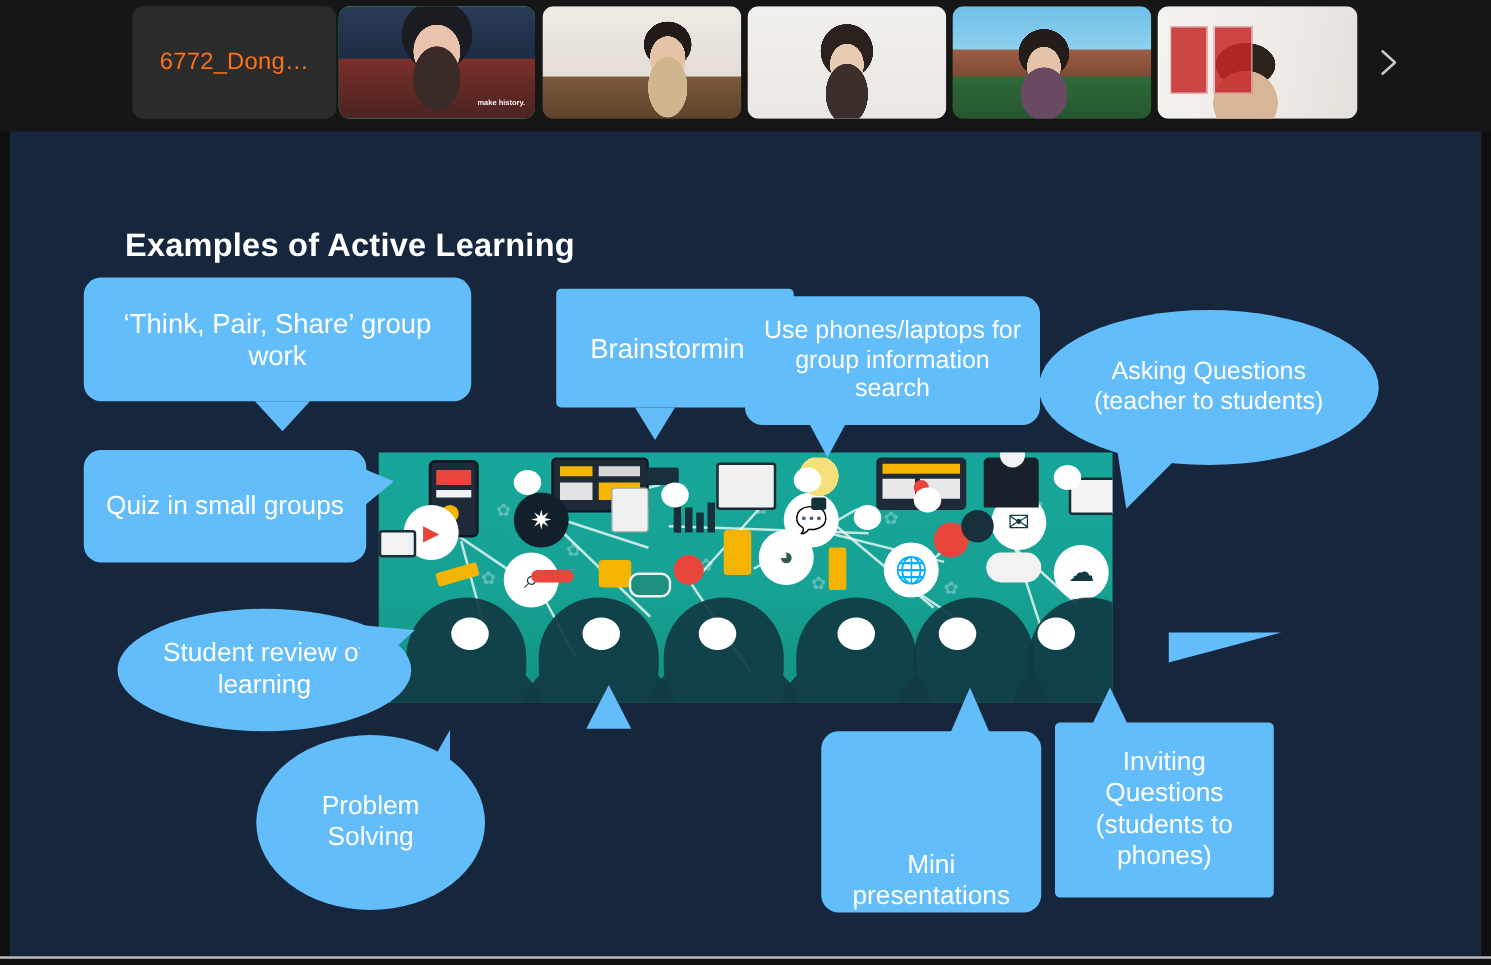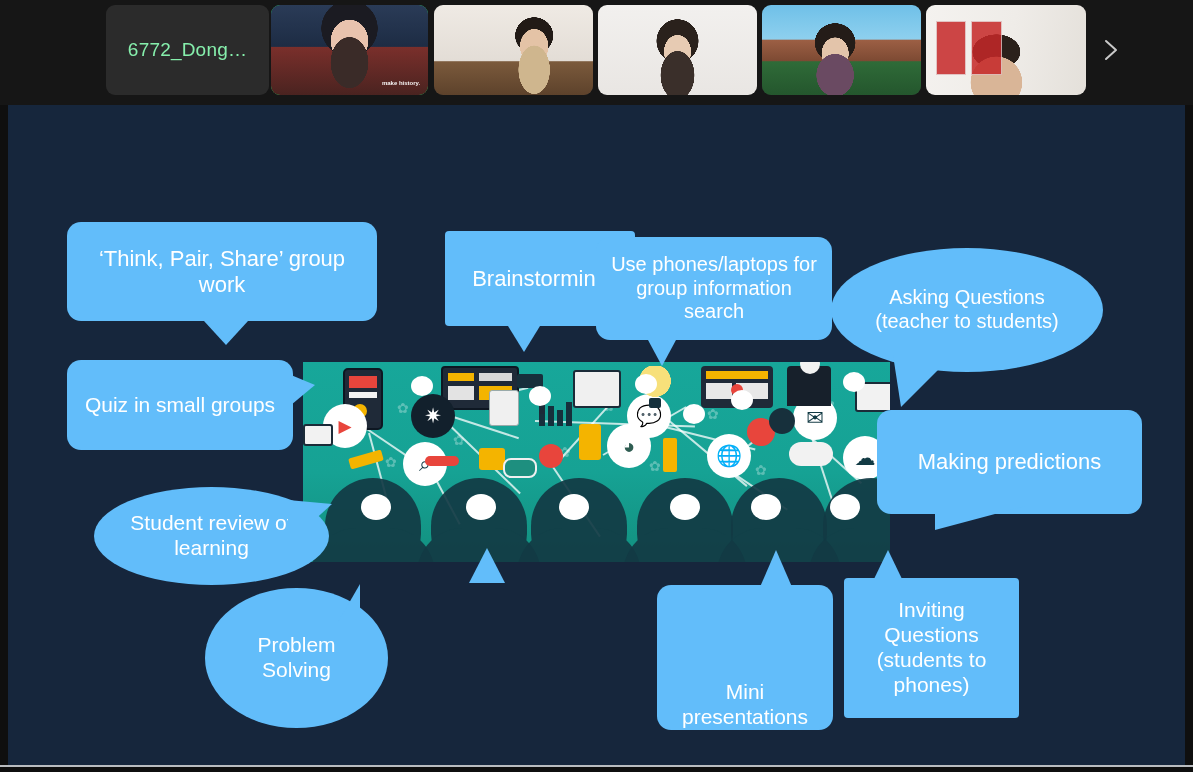--- a/index.html
+++ b/index.html
@@ -9,21 +9,21 @@
   #filmstrip{
     position:absolute;left:0;top:0;width:1193px;height:105px;
     background:#161616;
   }
   .tile{
     position:absolute;top:5px;height:90px;border-radius:9px;overflow:hidden;
     background:#2b2b2b;
   }
   .tile.name-tile{display:flex;align-items:center;justify-content:center;}
   .tile-name{
-    color:#86efac;font-size:19px;letter-spacing:.2px;
+    color:#f97316;font-size:19px;letter-spacing:.2px;
     font-family:"Liberation Sans",sans-serif;white-space:nowrap;
   }
   .tile.active{outline:3px solid #1ed760;outline-offset:-3px;border-radius:9px;}
   .vid{position:absolute;inset:0;overflow:hidden;}
 
   
   .v-a{background:
       radial-gradient(ellipse 34px 46px at 50% 64%,#3a2b28 0%,#3a2b28 55%,transparent 56%),
       radial-gradient(ellipse 30px 34px at 50% 40%,#e9c3ae 0%,#e9c3ae 62%,transparent 63%),
       radial-gradient(ellipse 40px 40px at 50% 26%,#1b1b22 0%,#1b1b22 70%,transparent 71%),
@@ -127,20 +127,21 @@
 
   <div class="next-chev">
     <svg width="22" height="24" viewBox="0 0 22 24" aria-hidden="true">
       <path d="M6 3 L16 12 L6 21" fill="none" stroke="#c9c9c9" stroke-width="2" stroke-linecap="round" stroke-linejoin="round"></path>
     </svg>
   </div>
 </div>
 
 <div id="stage">
 
+  <div id="slide-title">Examples of Active Learning</div>
 
   <div id="infographic">
 
     <div class="link" style="left:132px;top:48px;width:88px;transform:rotate(18deg);"></div>
     <div class="link" style="left:132px;top:48px;width:96px;transform:rotate(-14deg);"></div>
     <div class="link" style="left:58px;top:62px;width:82px;transform:rotate(34deg);"></div>
     <div class="link" style="left:138px;top:54px;width:110px;transform:rotate(44deg);"></div>
     <div class="link" style="left:66px;top:70px;width:78px;transform:rotate(75deg);"></div>
     <div class="link" style="left:122px;top:96px;width:74px;transform:rotate(62deg);"></div>
     <div class="link" style="left:254px;top:100px;width:90px;transform:rotate(-48deg);"></div>
@@ -266,23 +267,20 @@
   <div class="bub ell" style="left:823px;top:143px;width:272px;height:124px;font-size:20px;padding:0 26px;box-sizing:border-box;">
     <span>Asking Questions (teacher to students)</span>
   </div>
   <div class="tail" style="left:885px;top:250px;border-left:8px solid transparent;border-right:52px solid transparent;border-top:52px solid #62bdfa;"></div>
 
   <div class="bub round" style="left:59px;top:255px;width:226px;height:90px;font-size:21px;padding:0 10px;box-sizing:border-box;">
     <span>Quiz in small groups</span>
   </div>
   <div class="tail" style="left:283px;top:270px;border-top:10px solid transparent;border-bottom:20px solid transparent;border-left:24px solid #62bdfa;"></div>
 
-  <div class="bub round" style="left:869px;top:305px;width:265px;height:104px;font-size:22px;padding:0 10px;box-sizing:border-box;">
-    <span>Making predictions</span>
-  </div>
   <div class="tail" style="left:927px;top:401px;border-right:90px solid transparent;border-left:0 solid transparent;border-top:24px solid #62bdfa;"></div>
 
   <div class="bub ell" style="left:86px;top:382px;width:235px;height:98px;font-size:21px;padding:0 22px;box-sizing:border-box;">
     <span>Student review of learning</span>
   </div>
   <div class="tail" style="left:280px;top:395px;border-top:4px solid transparent;border-bottom:40px solid transparent;border-left:44px solid #62bdfa;"></div>
 
   <div class="bub ell" style="left:197px;top:483px;width:183px;height:140px;font-size:21px;padding:0 20px;box-sizing:border-box;">
     <span>Problem Solving</span>
   </div>

